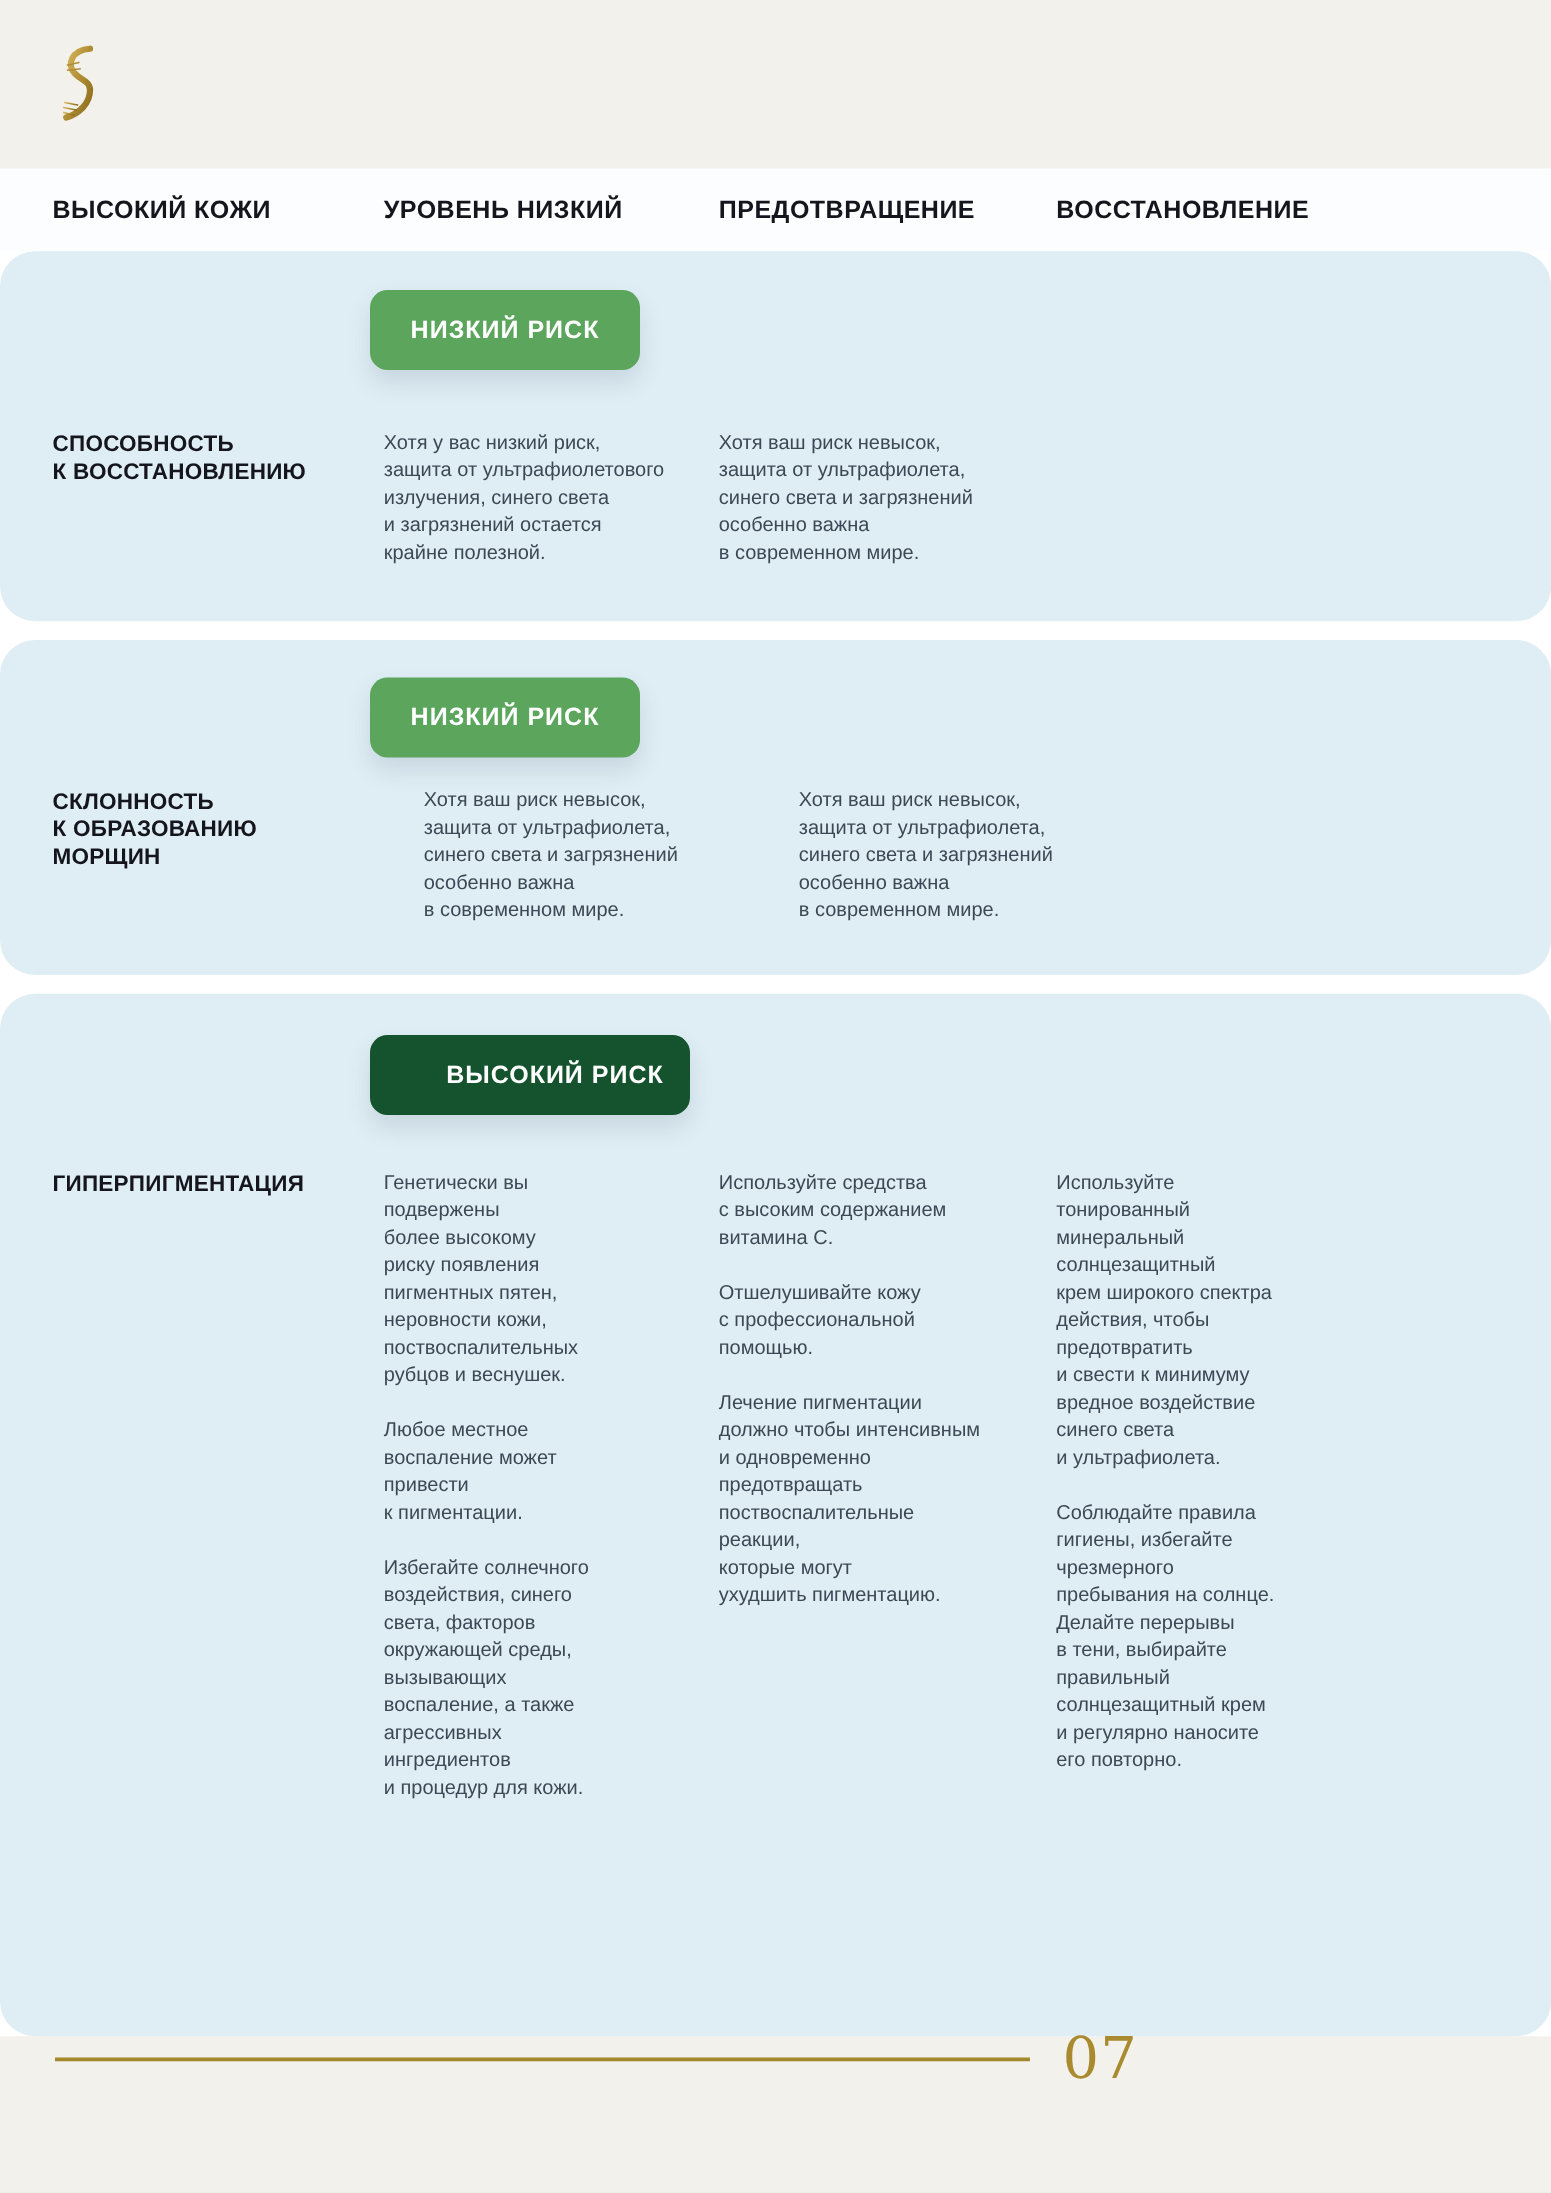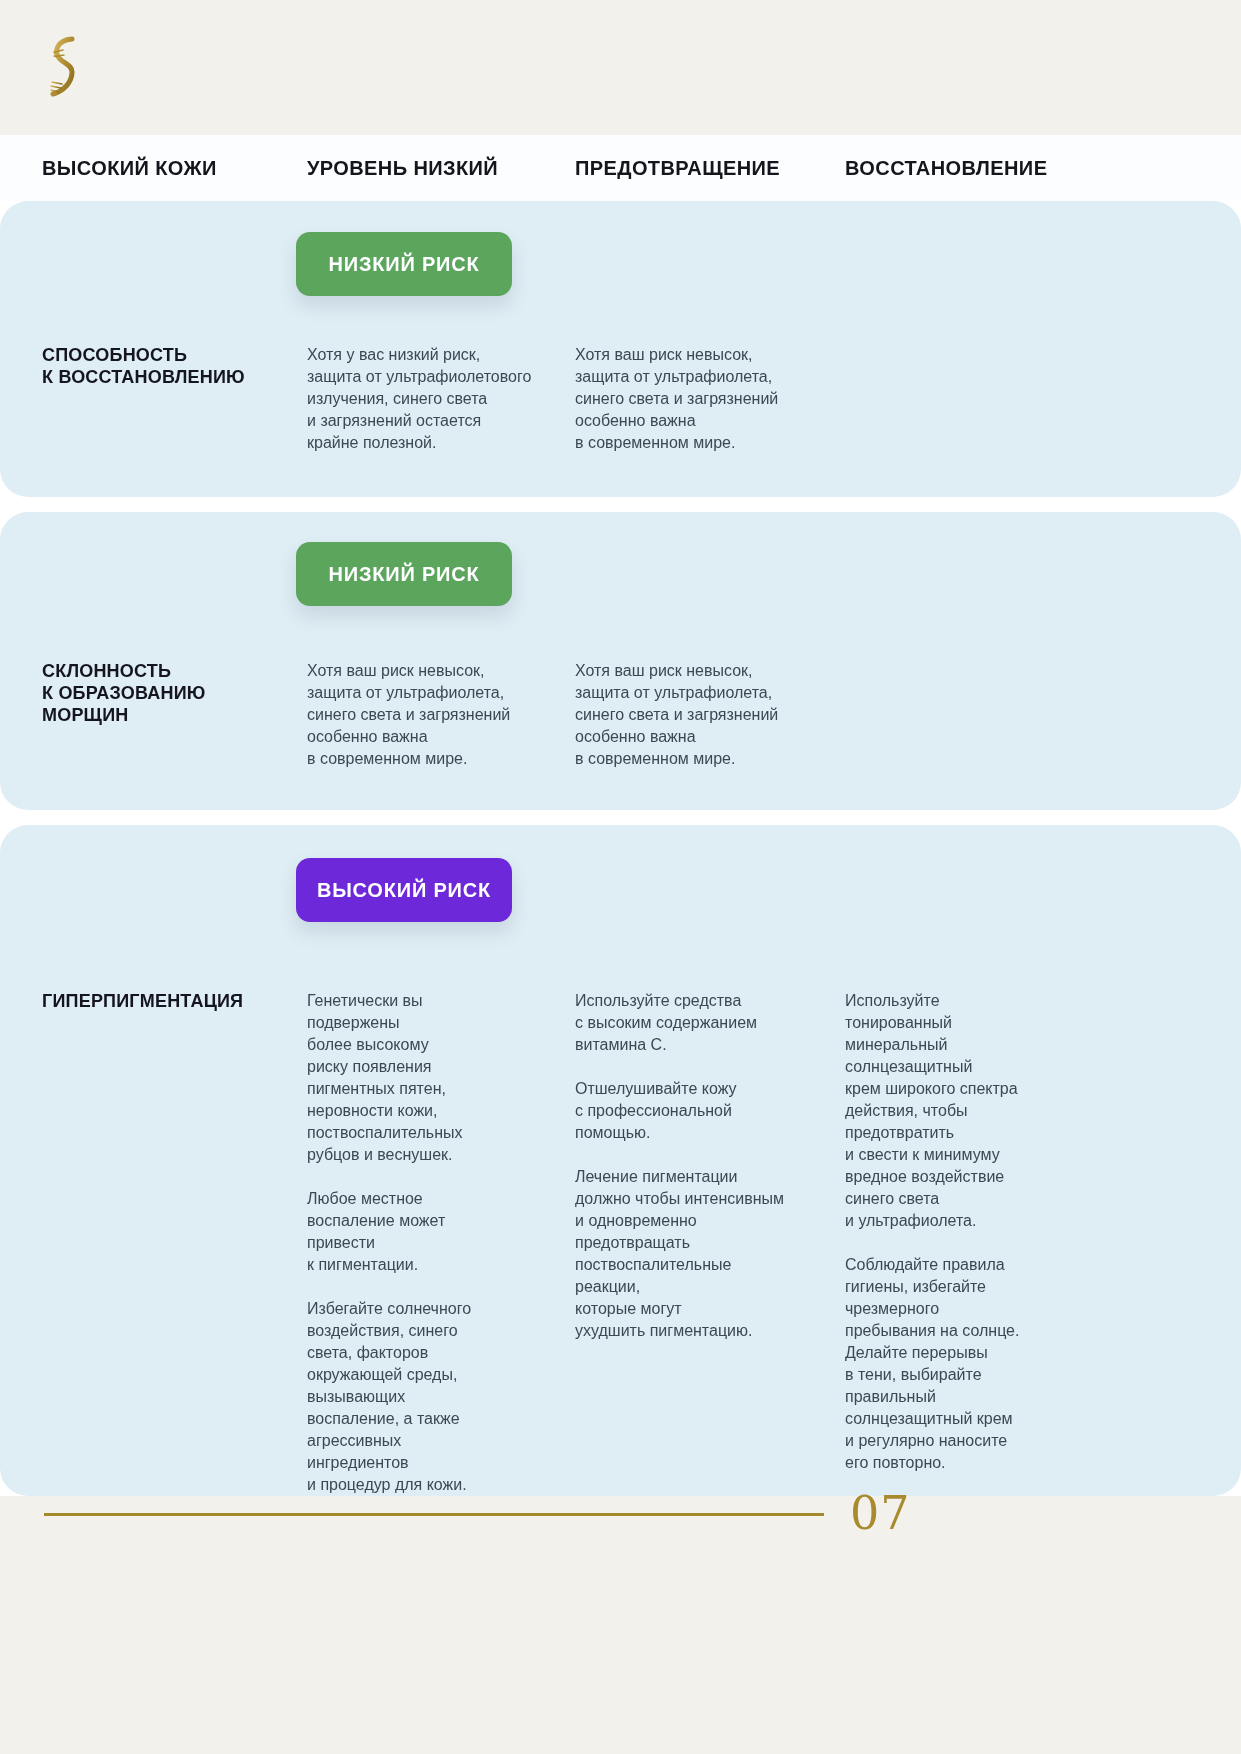--- a/index.html
+++ b/index.html
@@ -48,22 +48,22 @@
     letter-spacing:0.8px;
     white-space:nowrap;
     box-shadow:0 10px 18px rgba(96,118,138,0.18);
   }
   .s0 .badge { margin-top:31px; }
   .s1 .badge { margin-top:30px; }
   .s2 .badge { margin-top:33px; }
 
   .content-row { align-items:start; }
   .s0 .content-row { margin-top:48px; padding-bottom:43px; }
-  .s1 .content-row { margin-top:54px; padding-bottom:40px; }
-  .s2 .content-row { margin-top:68px; }
+  .s1 .content-row { margin-top:24px; padding-bottom:40px;gap:32px; }
+  .s2 .content-row { margin-top:44px; padding-bottom:187px; }
 
   .prob {
     font-weight:bold;
     font-size:18px;
     line-height:22px;
     color:#15151e;
     letter-spacing:0.2px;
     white-space:pre-line;
     padding-right:20px;
   }
@@ -164,21 +164,21 @@
 защита от ультрафиолета,
 синего света и загрязнений
 особенно важна
 в современном мире.</div>
         <div class="bodytext"></div>
       </div>
     </section>
 
     <section class="card s2">
       <div class="grid">
-        <div class="badge" style="background-color: #6d28d9;">ВЫСОКИЙ РИСК</div>
+        <div class="badge" style="background-color: #14532d; padding-left: 40px;">ВЫСОКИЙ РИСК</div>
       </div>
       <div class="grid content-row">
         <div class="prob">ГИПЕРПИГМЕНТАЦИЯ</div>
         <div class="bodytext">Генетически вы
 подвержены
 более высокому
 риску появления
 пигментных пятен,
 неровности кожи,
 поствоспалительных

